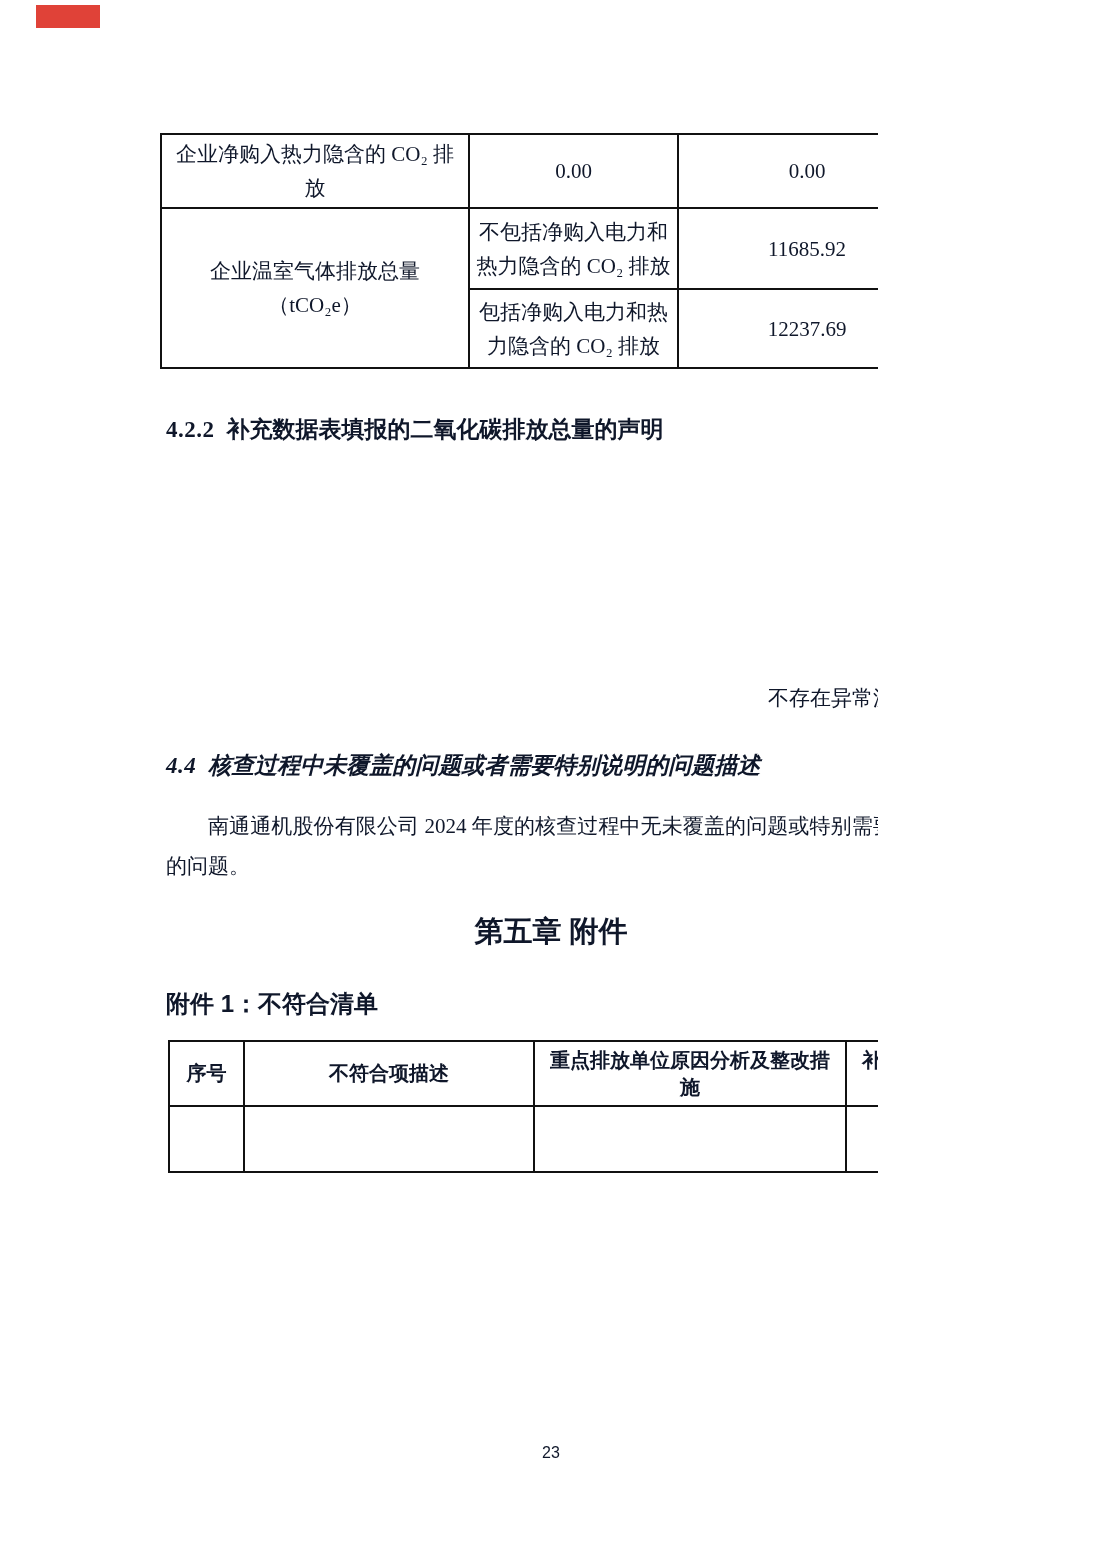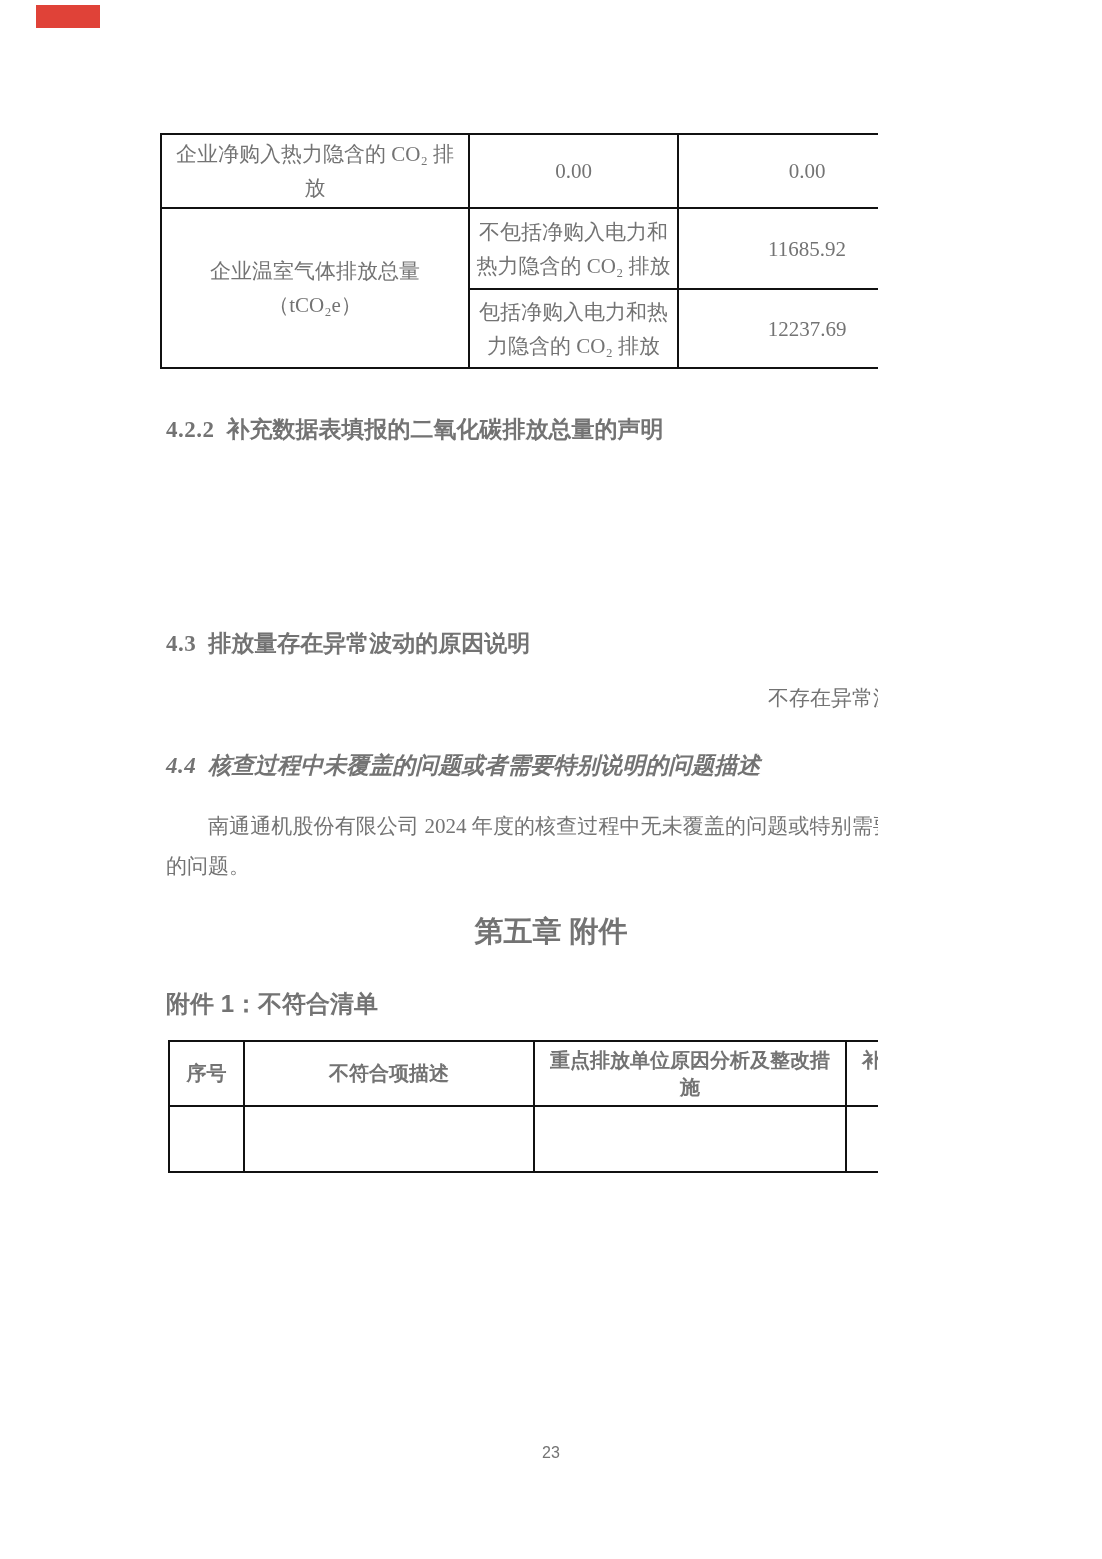--- a/index.html
+++ b/index.html
@@ -2,21 +2,21 @@
 <html><head>
 <meta charset="utf-8">
 <style>
   html, body { margin: 0; padding: 0; background: #ffffff; }
   .page {
     position: relative;
     width: 878px;
     height: 1559px;
     background: #ffffff;
     font-family: "Liberation Serif", "DejaVu Serif", serif;
-    color: #737373;
+    color: #0f172a;
     overflow: hidden;
   }
   .abs { position: absolute; }
 
   
   .red-mark {
     left: 36px; top: 5px; width: 64px; height: 23px;
     background: #e04238;
   }
 
@@ -118,23 +118,20 @@
       <td>包括净购入电力和热力隐含的 CO₂ 排放</td>
       <td class="num">12237.69</td>
     </tr>
   </tbody>
     </table>
 
   <div class="abs h3" style="top:414px;">
     <span class="h-num">4.2.2</span><span class="h-title">补充数据表填报的二氧化碳排放总量的声明</span>
   </div>
 
-  <div class="abs h3" style="top:628px;">
-    <span class="h-num">4.3</span><span class="h-title">排放量存在异常波动的原因说明</span>
-  </div>
   <div class="abs para para-single" style="top:678px;">不存在异常波动。</div>
 
   <div class="abs h3" style="top:750px;font-style:italic;">
     <span class="h-num">4.4</span><span class="h-title">核查过程中未覆盖的问题或者需要特别说明的问题描述</span>
   </div>
   <div class="abs para" style="top:806px;">南通通机股份有限公司 2024 年度的核查过程中无未覆盖的问题或特别需要说明的问题。</div>
 
   <div class="abs chapter-title">第五章 附件</div>
   <div class="abs attach-heading">附件 1：不符合清单</div>
 

